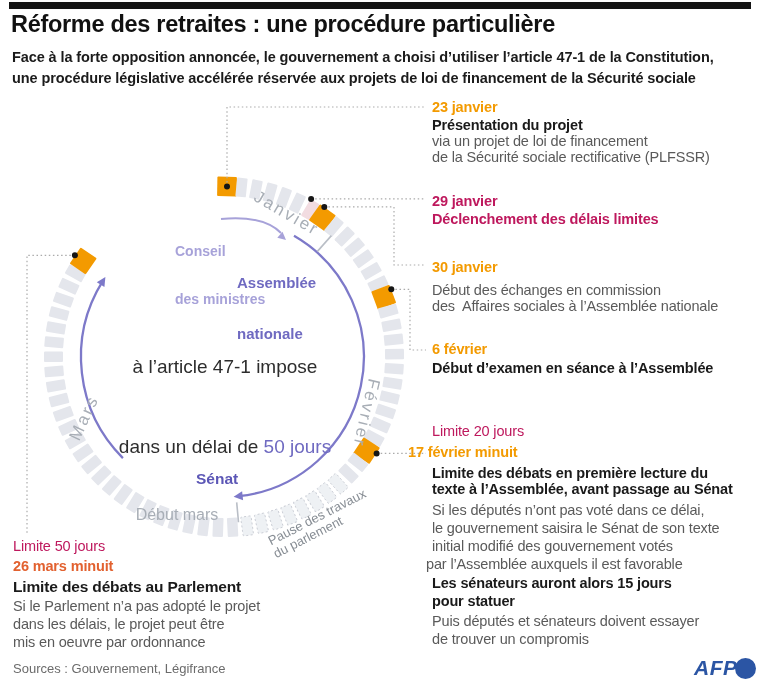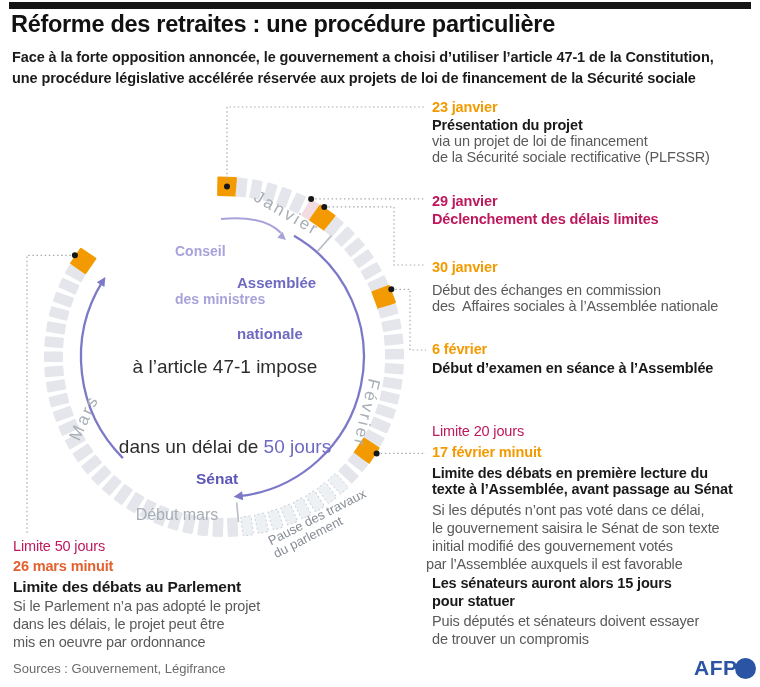--- a/index.html
+++ b/index.html
@@ -15,21 +15,21 @@
   .pink{color:#be185d}
   .gray{color:#5A5A5A}
   .black{color:#1A1A1A}
   .center-block{width:322px;text-align:center;font-size:19px;line-height:26.5px;color:#2D2D2D}
   .hl{color:#6F6AC1}
   .conseil{font-size:14px;line-height:16px;font-weight:bold;color:#A7A2D9}
   .assemblee{font-size:15px;line-height:17px;font-weight:bold;color:#6F6AC1}
   .senat{font-size:15.5px;font-weight:bold;color:#5C57B6}
   .debutmars{font-size:16px;color:#A8AEB6;width:110px;text-align:center}
   .sources{font-size:13px;color:#6B6B6B}
-  .afp-text{font-size:21px;font-weight:900;color:#2B55A4;letter-spacing:0.5px}
+  .afp-text{font-size:21px;font-weight:900;font-style:italic;color:#2B55A4;letter-spacing:0.5px}
   .afp-dot{width:21px;height:21px;border-radius:50%;background:#2B55A4}
   .topbar{background:#141414}
   svg text.month{fill:#A8AEB6;font-size:17px;letter-spacing:2.5px;font-family:"Liberation Sans",sans-serif}
   svg text.pausetxt{fill:#878D94;font-size:13px;font-family:"Liberation Sans",sans-serif}
 </style>
 </head>
 <body>
 
 <div class="abs topbar" style="left:9px;top:2px;width:742px;height:7px"></div>
 <div class="abs title" style="left:11px;top:11px">Réforme des retraites : une procédure particulière</div>
@@ -163,21 +163,21 @@
 <div class="abs rc b pink" style="left:432px;top:211px">Déclenchement des délais limites</div>
 
 <div class="abs rc b orange" style="left:432px;top:259px">30 janvier</div>
 <div class="abs rc gray" style="left:432px;top:282px">Début des échanges en commission</div>
 <div class="abs rc gray" style="left:432px;top:298px">des  Affaires sociales à l’Assemblée nationale</div>
 
 <div class="abs rc b orange" style="left:432px;top:341px">6 février</div>
 <div class="abs rc b black" style="left:432px;top:360px">Début d’examen en séance à l’Assemblée</div>
 
 <div class="abs rc pink" style="left:432px;top:423px">Limite 20 jours</div>
-<div class="abs rc b orange" style="left:432px;top:444px">17 février minuit</div>
+<div class="abs rc b orange" style="left:408px;top:444px">17 février minuit</div>
 <div class="abs rc b black" style="left:432px;top:465px">Limite des débats en première lecture du</div>
 <div class="abs rc b black" style="left:432px;top:481px">texte à l’Assemblée, avant passage au Sénat</div>
 <div class="abs rc gray" style="left:432px;top:502px">Si les députés n’ont pas voté dans ce délai,</div>
 <div class="abs rc gray" style="left:432px;top:520px">le gouvernement saisira le Sénat de son texte</div>
 <div class="abs rc gray" style="left:432px;top:538px">initial modifié des gouvernement votés</div>
 <div class="abs rc gray" style="left:426px;top:556px">par l’Assemblée auxquels il est favorable</div>
 <div class="abs rc b black" style="left:432px;top:575px">Les sénateurs auront alors 15 jours</div>
 <div class="abs rc b black" style="left:432px;top:593px">pour statuer</div>
 <div class="abs rc gray" style="left:432px;top:613px">Puis députés et sénateurs doivent essayer</div>
 <div class="abs rc gray" style="left:432px;top:631px">de trouver un compromis</div>

